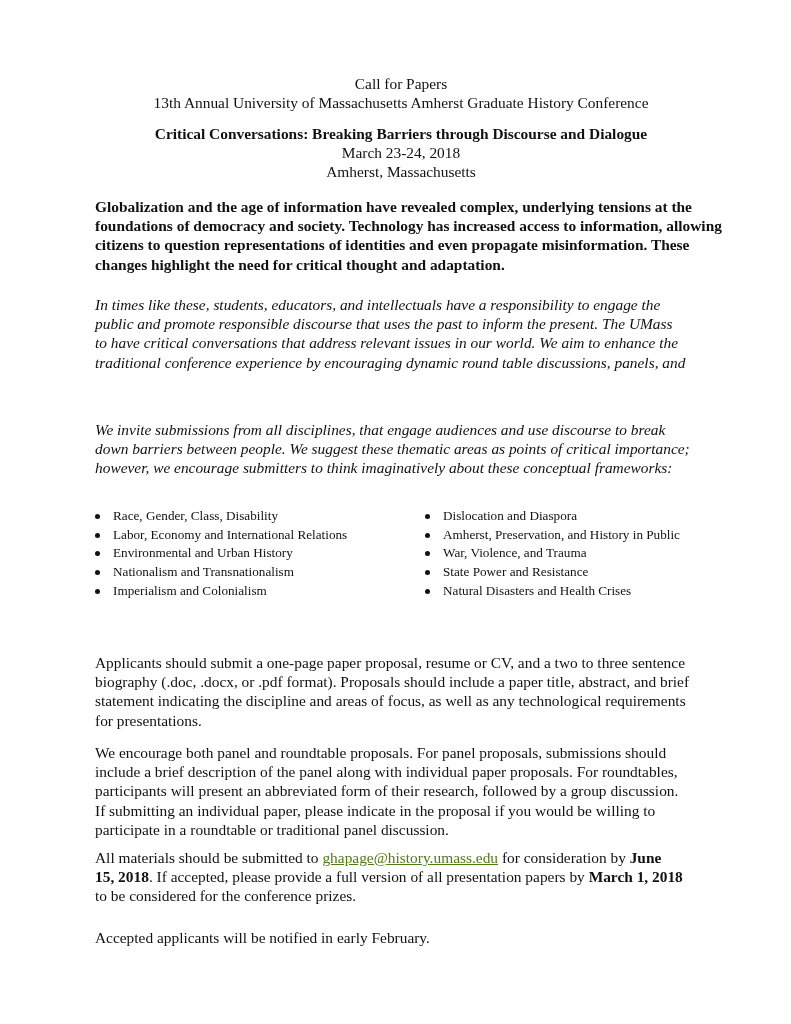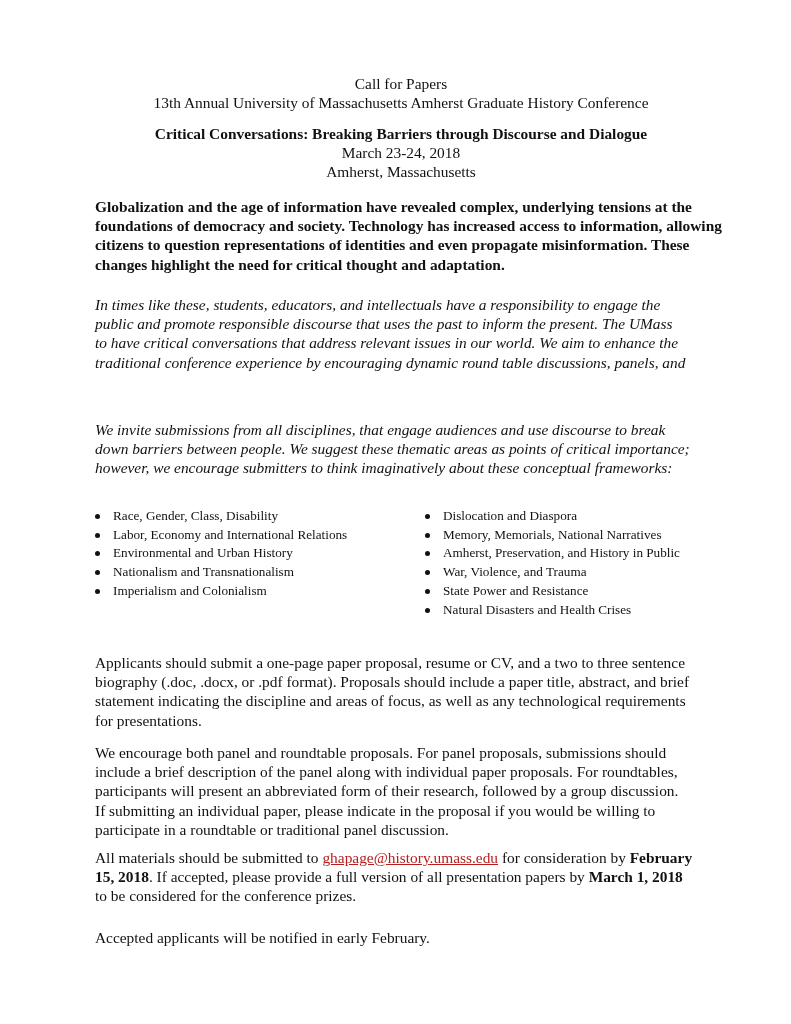--- a/index.html
+++ b/index.html
@@ -24,21 +24,21 @@
     .topics { position: absolute; top: 507px; left: 0; width: 612px; font-size: 13.2px; line-height: 18.7px; }
     .col { position: absolute; top: 0; list-style: none; margin: 0; padding: 0; }
     .col.left { left: 0; }
     .col.right { left: 330px; }
     .col li { position: relative; padding-left: 18px; white-space: nowrap; }
     .col li .bullet { position: absolute; left: 0; top: 7px; width: 5px; height: 5px; border-radius: 50%; background: #111; }
     .p4 { top: 653px; }
     .p5 { top: 743px; }
     .p6 { top: 848px; }
     .p7 { top: 919px; margin-top: 9px; }
-    a.email { color: #b91c1c; text-decoration: underline; }
+    a.email { color: #4d7c0f; text-decoration: underline; }
     b { font-weight: bold; }
   </style>
 </head>
 <body>
 
 <div class="page">
 
   <div class="header">
     <div class="t1">Call for Papers</div>
     <div class="t2">13th Annual University of Massachusetts Amherst Graduate History Conference</div>
@@ -70,21 +70,20 @@
   <div class="topics">
     <ul class="col left">
       <li><span class="bullet"></span><span>Race, Gender, Class, Disability</span></li>
       <li><span class="bullet"></span><span>Labor, Economy and International Relations</span></li>
       <li><span class="bullet"></span><span>Environmental and Urban History</span></li>
       <li><span class="bullet"></span><span>Nationalism and Transnationalism</span></li>
       <li><span class="bullet"></span><span>Imperialism and Colonialism</span></li>
     </ul>
     <ul class="col right">
       <li><span class="bullet"></span><span>Dislocation and Diaspora</span></li>
-      <li><span class="bullet"></span><span>Memory, Memorials, National Narratives</span></li>
       <li><span class="bullet"></span><span>Amherst, Preservation, and History in Public</span></li>
       <li><span class="bullet"></span><span>War, Violence, and Trauma</span></li>
       <li><span class="bullet"></span><span>State Power and Resistance</span></li>
       <li><span class="bullet"></span><span>Natural Disasters and Health Crises</span></li>
     </ul>
   </div>
 
   <p class="para p4">
     <span class="ln">Applicants should submit a one-page paper proposal, resume or CV, and a two to three sentence</span>
     <span class="ln">biography (.doc, .docx, or .pdf format). Proposals should include a paper title, abstract, and brief</span>
@@ -94,21 +93,21 @@
 
   <p class="para p5">
     <span class="ln">We encourage both panel and roundtable proposals. For panel proposals, submissions should</span>
     <span class="ln">include a brief description of the panel along with individual paper proposals. For roundtables,</span>
     <span class="ln">participants will present an abbreviated form of their research, followed by a group discussion.</span>
     <span class="ln">If submitting an individual paper, please indicate in the proposal if you would be willing to</span>
     <span class="ln">participate in a roundtable or traditional panel discussion.</span>
   </p>
 
   <p class="para p6">
-    <span class="ln"><span>All materials should be submitted to </span><a class="email" href="#">ghapage@history.umass.edu</a><span> for consideration by </span><b>February</b></span>
+    <span class="ln"><span>All materials should be submitted to </span><a class="email" href="#">ghapage@history.umass.edu</a><span> for consideration by </span><b>June</b></span>
     <span class="ln"><b>15, 2018</b><span>. If accepted, please provide a full version of all presentation papers by </span><b>March 1, 2018</b></span>
     <span class="ln">to be considered for the conference prizes.</span>
   </p>
 
   <p class="para p7">
     <span class="ln">Accepted applicants will be notified in early February.</span>
   </p>
 
 </div>
 

